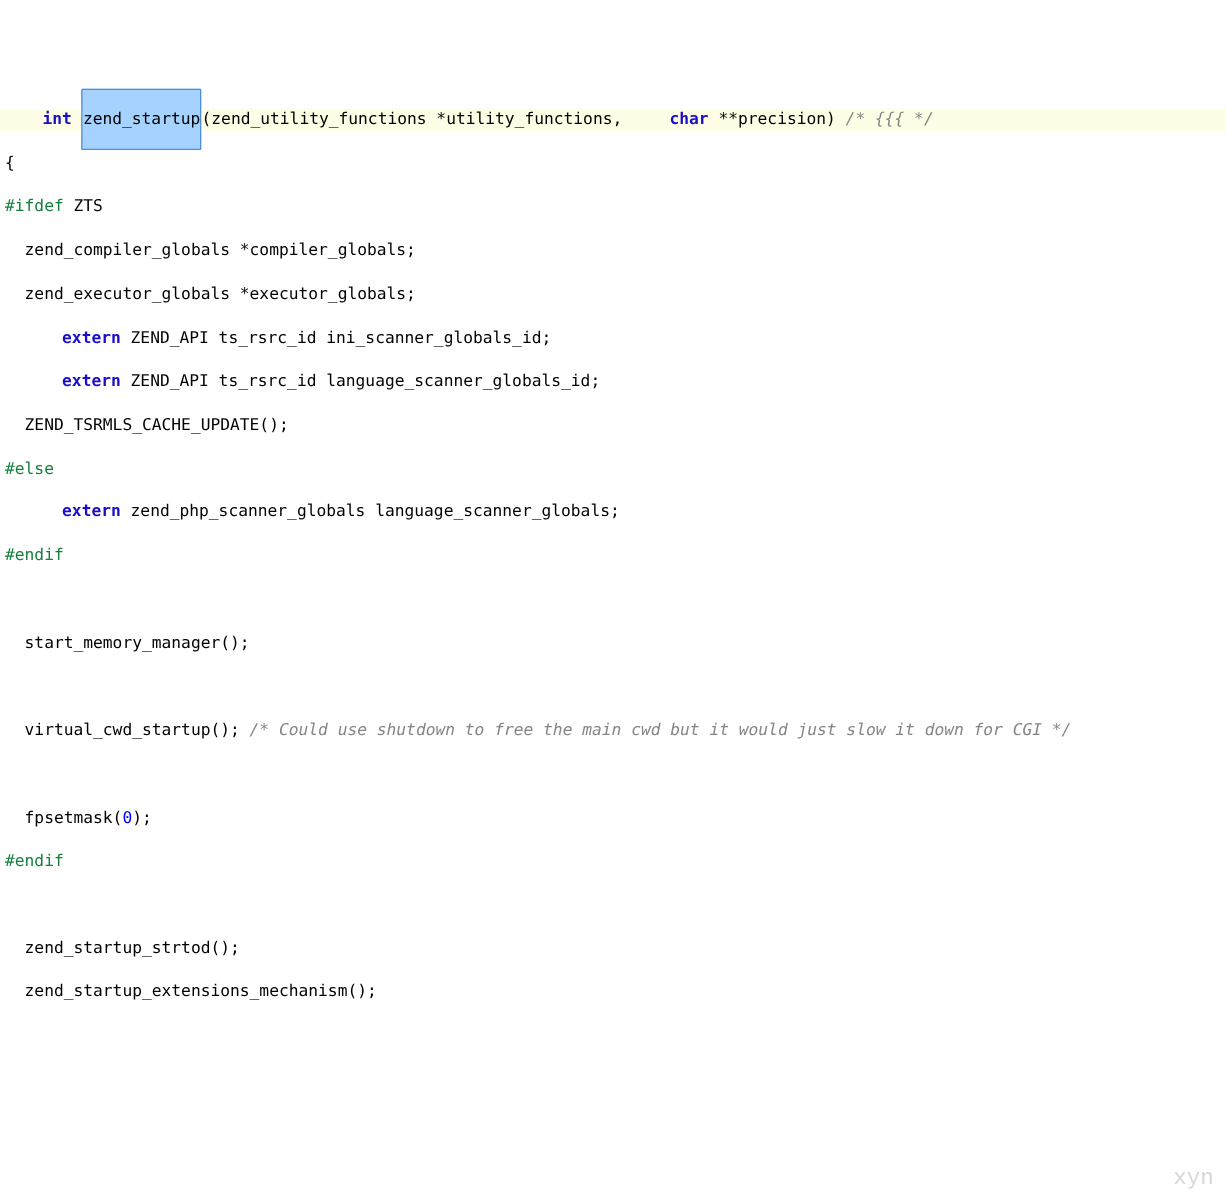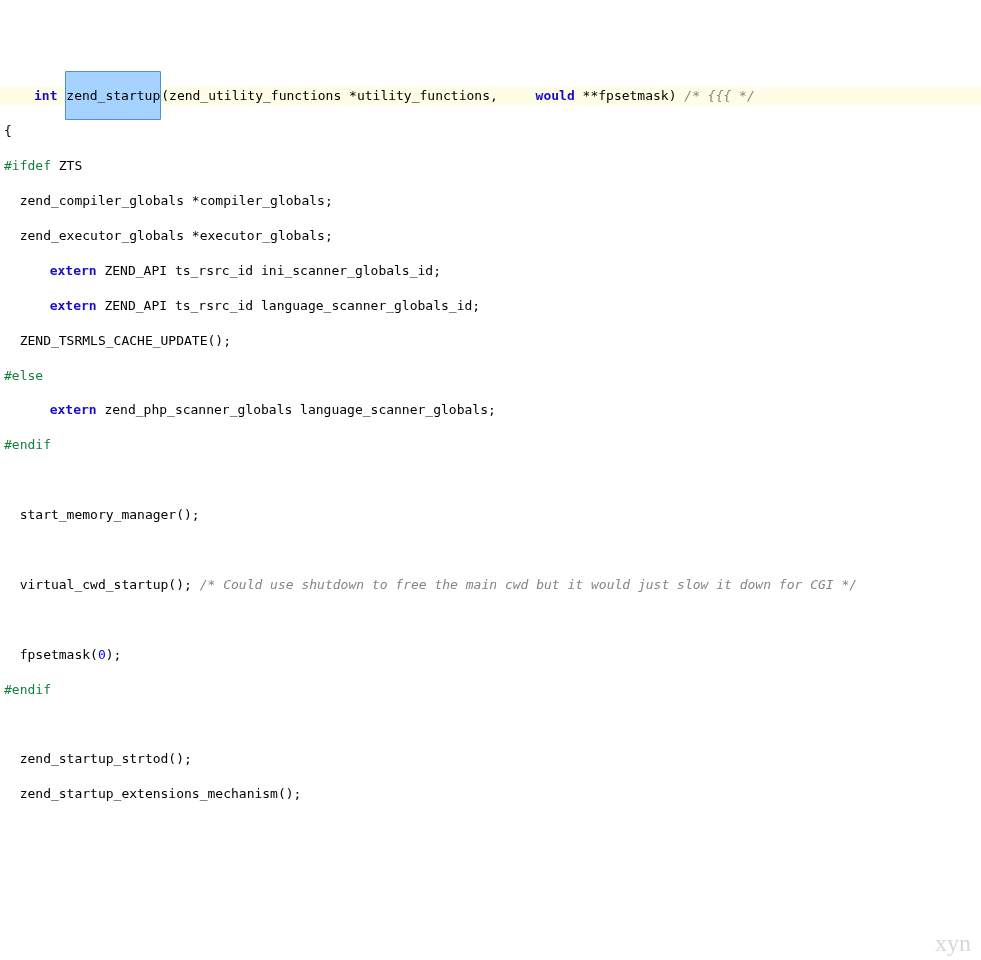--- a/index.html
+++ b/index.html
@@ -24,32 +24,32 @@
     color: #000;
     border: 1px solid #4f8fd6;
     border-radius: 1px;
     padding: 16px 0;
   }
   .watermark {
     position: fixed;
     right: 10px;
     bottom: 8px;
     color: #d7d7d7;
-    font-family: Liberation Serif, serif;
-    font-size: 24px;
+    font-family: Liberation Mono, monospace;
+    font-size: 18px;
     pointer-events: none;
   }
 </style>
 </head>
 <body>
 
 
 
 <div>
-<span class="line first-line"><span class="kw">int</span> <span class="sel-fn">zend_startup</span><span>(zend_utility_functions *utility_functions, </span><span class="kw">would</span><span> **fpsetmask)</span><span class="cmt"> /* {{{ */</span></span>
+<span class="line first-line"><span class="kw">int</span> <span class="sel-fn">zend_startup</span><span>(zend_utility_functions *utility_functions, </span><span class="kw">char</span><span> **precision)</span><span class="cmt"> /* {{{ */</span></span>
 <span class="line">{</span>
 <span class="line"><span class="pp">#ifdef</span><span> ZTS</span></span>
 <span class="line">  zend_compiler_globals *compiler_globals;</span>
 <span class="line">  zend_executor_globals *executor_globals;</span>
 <span class="line">  <span class="kw">extern</span><span> ZEND_API ts_rsrc_id ini_scanner_globals_id;</span></span>
 <span class="line">  <span class="kw">extern</span><span> ZEND_API ts_rsrc_id language_scanner_globals_id;</span></span>
 <span class="line">  ZEND_TSRMLS_CACHE_UPDATE();</span>
 <span class="line"><span class="pp">#else</span></span>
 <span class="line">  <span class="kw">extern</span><span> zend_php_scanner_globals language_scanner_globals;</span></span>
 <span class="line"><span class="pp">#endif</span></span>

